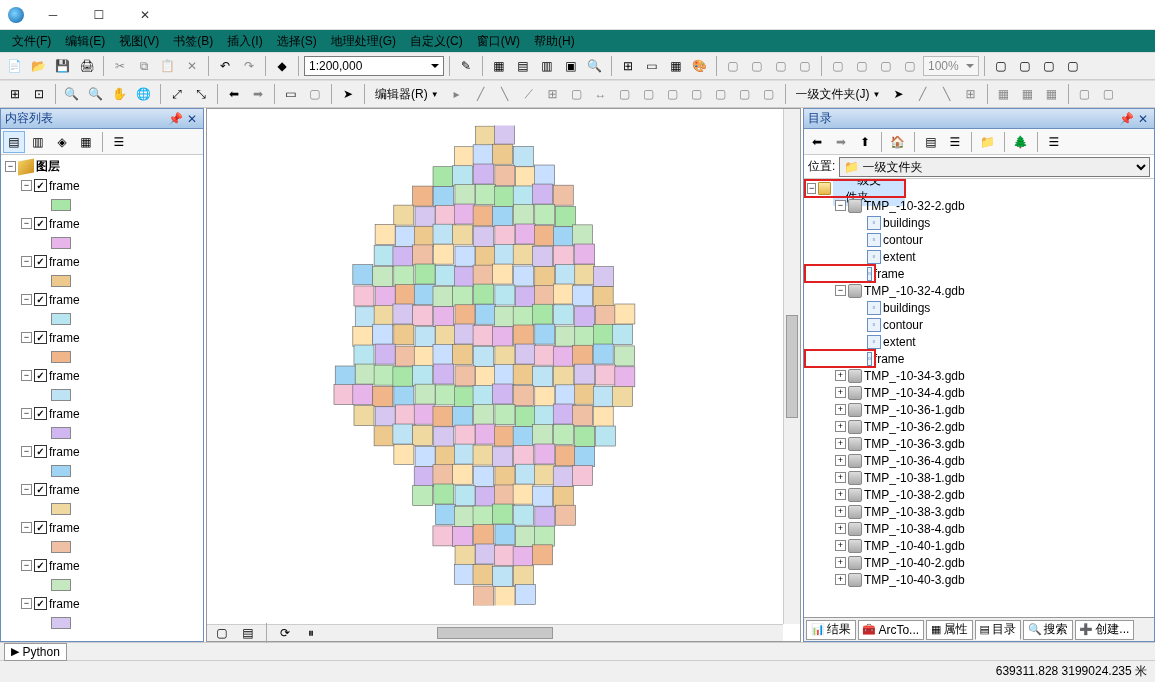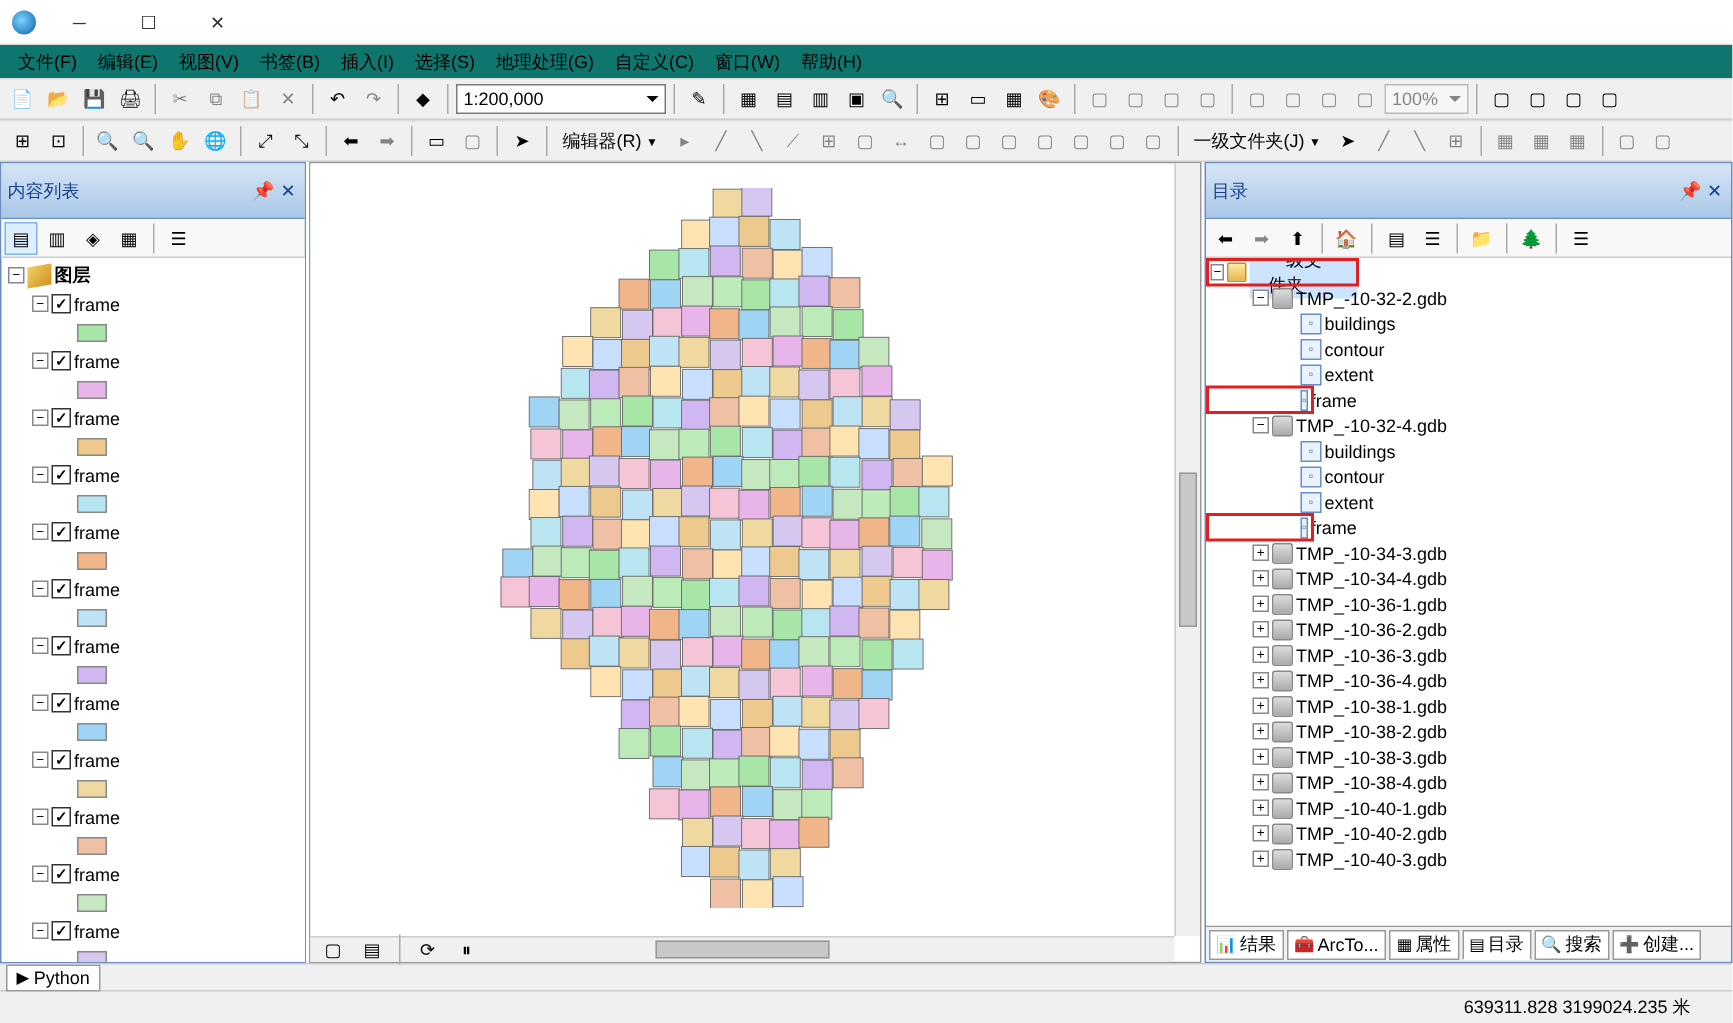--- a/index.html
+++ b/index.html
@@ -11,21 +11,21 @@
 .winbtn{width:46px;height:30px;display:flex;align-items:center;justify-content:center;color:#333;}
 .menubar{height:22px;display:flex;align-items:center;padding:0 6px;gap:2px;background:#0f766e;}
 .menubar span{padding:2px 6px;cursor:default;}
 .toolbar-row{height:28px;display:flex;align-items:center;padding:0 4px;background:#f0f0f0;border-top:1px solid #ddd;border-bottom:1px solid #ccc;gap:2px;}
 .tbtn{width:22px;height:22px;display:flex;align-items:center;justify-content:center;background:transparent;border:1px solid transparent;}
 .sep{width:1px;height:20px;background:#aaa;margin:0 3px;}
 .scale-box{width:140px;height:20px;border:1px solid #7a7a7a;background:#fff;padding:0 4px;display:flex;align-items:center;justify-content:space-between;}
 .scale-box .arrow{width:0;height:0;border-left:4px solid transparent;border-right:4px solid transparent;border-top:4px solid #000;}
 .main{display:flex;height:calc(682px - 30px - 22px - 28px - 28px - 18px - 22px);}
 .panel{display:flex;flex-direction:column;border:1px solid #6b8ebf;}
-.panel-header{height:37px;background:linear-gradient(#d6e5f5,#a9c7e8);display:flex;align-items:center;padding:0 4px;font-size:11px;color:#15428b;border-bottom:1px solid #6b8ebf;}
+.panel-header{height:20px;background:linear-gradient(#d6e5f5,#a9c7e8);display:flex;align-items:center;padding:0 4px;font-size:11px;color:#15428b;border-bottom:1px solid #6b8ebf;}
 .panel-header .spacer{flex:1;}
 .panel-header .pin,.panel-header .x{width:14px;height:14px;display:flex;align-items:center;justify-content:center;margin-left:2px;}
 .toc{width:204px;}
 .toc-toolbar{height:26px;display:flex;align-items:center;padding:0 2px;gap:2px;border-bottom:1px solid #ccc;background:#f8f8f8;}
 .toc-tree{flex:1;overflow:auto;background:#fff;padding:2px;}
 .tree-node{display:flex;align-items:center;height:19px;gap:2px;}
 .tree-toggle{width:11px;height:11px;border:1px solid #888;display:flex;align-items:center;justify-content:center;font-size:9px;line-height:1;background:#fff;}
 .chk{width:13px;height:13px;border:1px solid #333;background:#fff;display:flex;align-items:center;justify-content:center;font-size:10px;color:#000;}
 .chk.checked::after{content:"✓";font-weight:bold;}
 .layers-icon{width:16px;height:14px;background:linear-gradient(135deg,#f0d060,#d09020);transform:skewY(-10deg);}
@@ -43,21 +43,21 @@
 .catalog-tree .tree-node{height:17px;}
 .gdb-icon{width:14px;height:14px;background:linear-gradient(#ddd,#aaa);border-radius:2px;border:1px solid #888;}
 .fc-icon{width:14px;height:14px;border:1px solid #6a8fc7;background:#eaf2fb;display:flex;align-items:center;justify-content:center;font-size:8px;color:#2a5ca7;}
 .folder-icon{width:16px;height:13px;background:linear-gradient(#ffe9a8,#e6b84a);border:1px solid #b8932a;border-radius:1px;}
 .highlight-red{outline:2px solid #e02020;outline-offset:-1px;}
 .highlight-blue{background:#cce4ff;}
 .catalog-tabs{height:24px;display:flex;align-items:center;border-top:1px solid #999;background:#f0f0f0;padding:0 2px;gap:2px;}
 .catalog-tabs .tab{display:flex;align-items:center;gap:2px;padding:2px 4px;border:1px solid #999;background:#fff;font-size:11px;height:20px;}
 .catalog-tabs .tab.active{background:#fff;border-bottom-color:#fff;font-weight:normal;}
 .statusbar{height:22px;border-top:1px solid #ccc;display:flex;align-items:center;padding:0 8px;background:#f0f0f0;}
-.statusbar .coords{margin-left:auto;margin-right:20px;}
+.statusbar .coords{margin-left:auto;}
 .python-tab{height:18px;display:flex;align-items:center;padding:0 4px;background:#f0f0f0;border-top:1px solid #ccc;}
 .python-tab .tab{border:1px solid #999;padding:1px 6px;background:#fff;display:flex;align-items:center;gap:3px;font-size:11px;}
 .grid-svg{position:absolute;left:50%;top:50%;transform:translate(-50%,-52%);}
 .eddrop{display:flex;align-items:center;height:20px;border:1px solid transparent;padding:0 4px;gap:3px;}
 .disabled{opacity:0.45;}
 .scrollbar-inner{position:absolute;background:#c8c8c8;border:1px solid #999;}
 </style>
 </head>
 <body>
 
@@ -577,20 +577,26 @@
       <div class="sep"></div>
       <div class="tbtn">▤</div>
       <div class="tbtn">☰</div>
       <div class="sep"></div>
       <div class="tbtn">📁</div>
       <div class="sep"></div>
       <div class="tbtn">🌲</div>
       <div class="sep"></div>
       <div class="tbtn">☰</div>
     </div>
+    <div class="catalog-loc">
+      <span>位置:</span>
+      <select>
+        <option id="loc-opt">📁 一级文件夹</option>
+      </select>
+    </div>
     <div class="catalog-tree" id="catalog-tree">
         <div class="tree-node highlight-red" style="padding-left:2px;width:100px">
           <span class="tree-toggle">−</span>
           <span class="folder-icon"></span>
           <span class="highlight-blue" style="padding:0 12px">一级文件夹</span>
         </div>
         <div class="tree-node" style="padding-left:30px">
           <span class="tree-toggle">−</span>
           <span class="gdb-icon"></span> 
           <span>TMP_-10-32-2.gdb</span>

